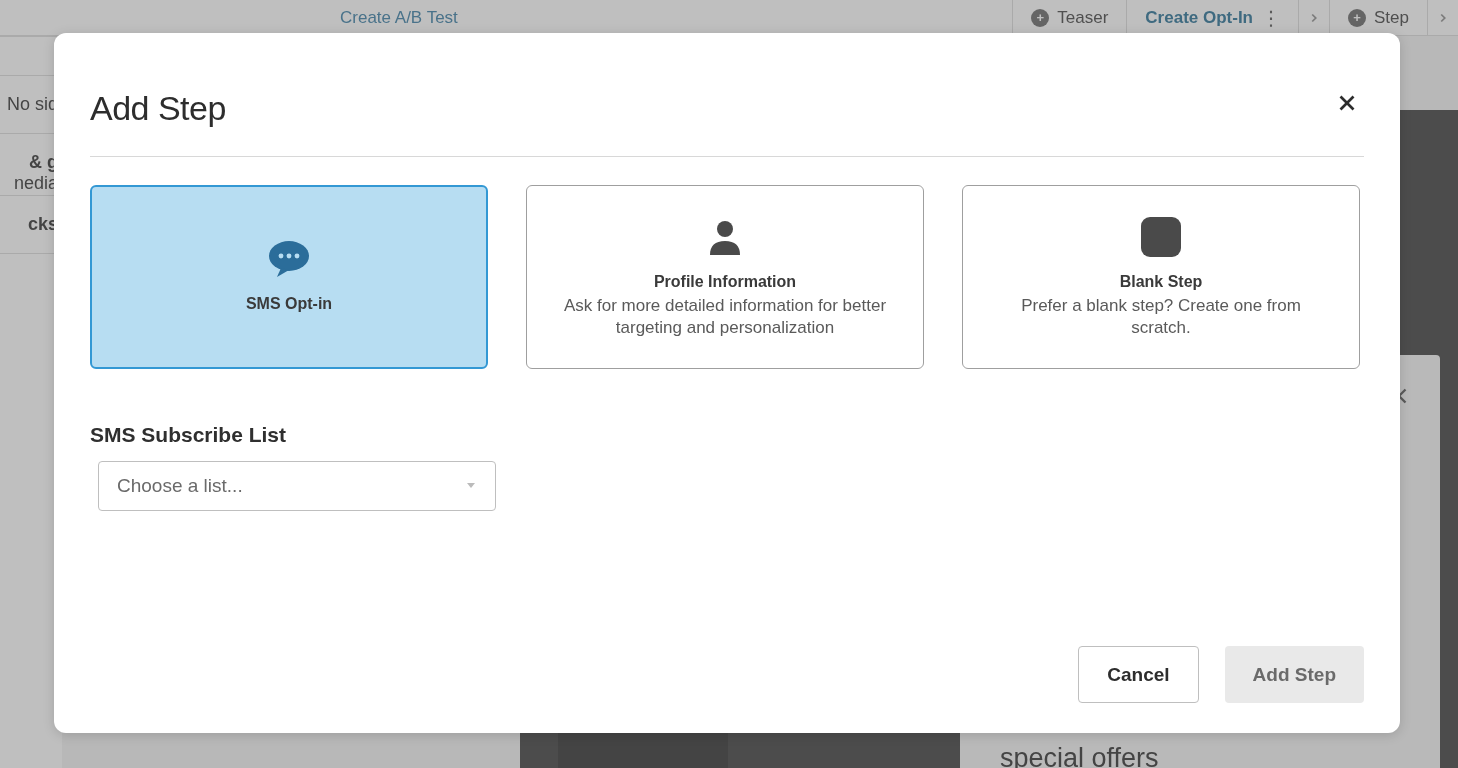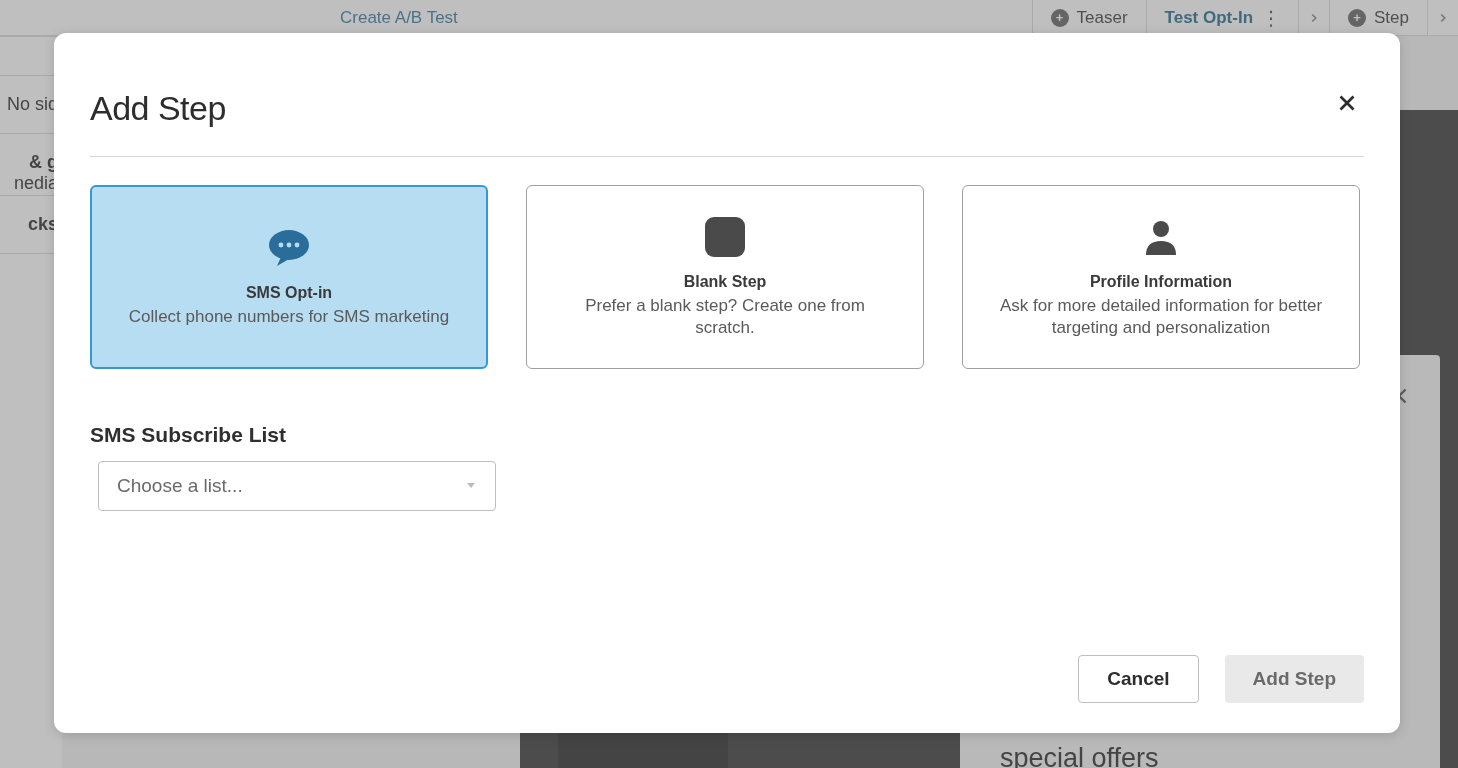--- a/index.html
+++ b/index.html
@@ -245,21 +245,21 @@
     .select-caret {
       color: #bbb;
     }
     .modal-footer {
       display: flex;
       justify-content: flex-end;
       gap: 26px;
       padding-top: 10px;
     }
     .btn {
-      height: 48px;
+      height: 57px;
       padding: 0 28px;
       border-radius: 4px;
       font-size: 19px;
       font-weight: 700;
       display: flex;
       align-items: center;
       cursor: pointer;
     }
     .btn-secondary {
       background: #fff;
@@ -277,21 +277,21 @@
 
 <div class="bg-layer">
   <div class="bg-topbar">
     <span class="ab-test">Create A/B Test</span>
     <span class="spacer"></span>
     <div class="step-pill">
       <span class="plus-circle">+</span>
       <span class="step-label">Teaser</span>
     </div>
     <div class="step-pill">
-      <span class="step-label active">Test Opt-In</span>
+      <span class="step-label active">Create Opt-In</span>
       <span class="kebab">⋮</span>
     </div>
     <div class="chev">
       <svg width="14" height="14" viewBox="0 0 24 24" fill="none" stroke="#888" stroke-width="3">
           <polyline points="9 18 15 12 9 6"></polyline>
         </svg>
     </div>
     <div class="step-pill">
       <span class="plus-circle">+</span>
       <span class="step-label">Step</span>
@@ -345,44 +345,43 @@
         <div class="card-icon">
           <svg width="44" height="40" viewBox="0 0 44 40">
             <ellipse cx="22" cy="17" rx="20" ry="15" fill="#2b6d9a"></ellipse>
             <path d="M 14 29 L 10 38 L 22 31 Z" fill="#2b6d9a"></path>
             <circle cx="14" cy="17" r="2.4" fill="#b7ddf2"></circle>
             <circle cx="22" cy="17" r="2.4" fill="#b7ddf2"></circle>
             <circle cx="30" cy="17" r="2.4" fill="#b7ddf2"></circle>
           </svg>
         </div>
         <div class="card-title">SMS Opt-in</div>
-        <div class="card-desc">Collect phone numbers for SMS marketing</div>
-      </div>
-
-      <div class="option-card">
-        <div class="card-icon">
-          <svg width="42" height="42" viewBox="0 0 42 42">
-            <rect x="1" y="1" width="40" height="40" rx="9" fill="#4a4a4a"></rect>
-          </svg>
-        </div>
-        <div class="card-title">Blank Step</div>
-        <div class="card-desc">Prefer a blank step? Create one from scratch.</div>
       </div>
 
       <div class="option-card">
         <div class="card-icon">
           <svg width="40" height="40" viewBox="0 0 40 40" fill="#4a4a4a">
             <circle cx="20" cy="12" r="8"></circle>
             <path d="M 5 38 Q 5 24 20 24 Q 35 24 35 38 Z"></path>
           </svg>
         </div>
         <div class="card-title">Profile Information</div>
         <div class="card-desc">Ask for more detailed information for better targeting and personalization</div>
       </div>
 
+      <div class="option-card">
+        <div class="card-icon">
+          <svg width="42" height="42" viewBox="0 0 42 42">
+            <rect x="1" y="1" width="40" height="40" rx="9" fill="#4a4a4a"></rect>
+          </svg>
+        </div>
+        <div class="card-title">Blank Step</div>
+        <div class="card-desc">Prefer a blank step? Create one from scratch.</div>
+      </div>
+
     </div>
 
     <div class="form-section">
       <div class="form-label">SMS Subscribe List</div>
       <div class="select-wrap">
         <span class="select-placeholder">Choose a list...</span>
         <span class="select-caret">
           <svg width="12" height="12" viewBox="0 0 24 24" fill="#bbb">
               <path d="M 4 8 L 20 8 L 12 18 Z"></path>
             </svg>

